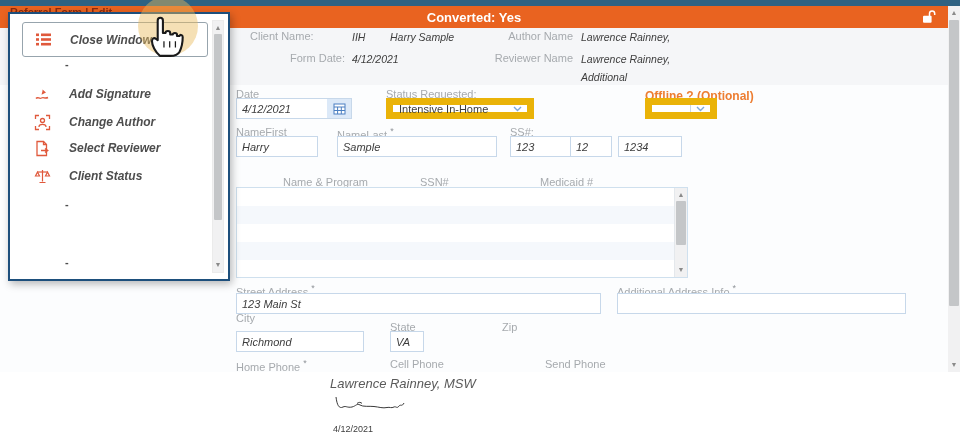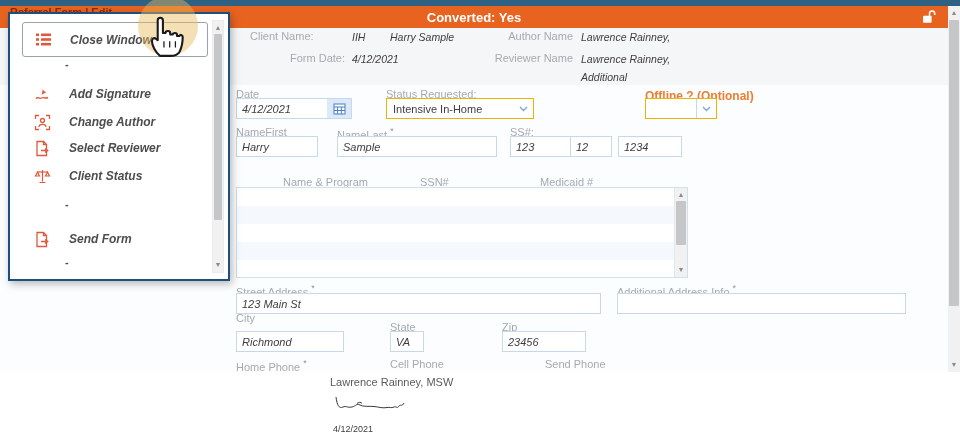--- a/index.html
+++ b/index.html
@@ -20,21 +20,21 @@
   .lbl { color:#a6aaae; font-size:11px; white-space:nowrap; }
   .val { color:#3d3d3d; font-size:10.5px; font-style:italic; white-space:nowrap; }
   .req { color:#8f9499; font-size:9px; vertical-align:super; }
   
   .formbg { left:0; top:85px; width:948px; height:287px; background:#fcfdfe; }
   .tin {
     border:1px solid #c7d8ea; background:#fff; color:#3d3d3d;
     font-family:"Liberation Sans", sans-serif; font-size:11px; font-style:italic;
     padding:0 5px; height:21px; outline:none; width:100%;
   }
-  .selbox { border:1px solid #eab308; background:#fff; height:21px; display:flex; align-items:center; }
+  .selbox { border:7px solid #eab308; background:#fff; height:21px; display:flex; align-items:center; }
   .selbox .txt { flex:1; font-size:11px; color:#3d3d3d; padding-left:6px; white-space:nowrap; overflow:hidden; }
   .chev { width:20px; display:flex; align-items:center; justify-content:center; }
   .calbtn { position:absolute; right:1px; top:1px; bottom:1px; width:24px; background:#dce9f8;
             display:flex; align-items:center; justify-content:center; cursor:pointer; }
   .hint { color:#8f9499; font-size:11px; }
   .orangeLbl { color:#ed7d31; font-size:12px; font-weight:bold; }
   
   .listbox { left:236px; top:187px; width:452px; height:91px; border:1px solid #cfe0ee;
     background:repeating-linear-gradient(#ffffff 0 18px, #f5f8fc 18px 36px); }
   
@@ -42,21 +42,21 @@
   .sbthumb { position:absolute; left:1px; right:1px; background:#c4c6c8; border-radius:1px; }
   .sbarrow { position:absolute; left:0; right:0; text-align:center; font-size:7px; color:#8a8a8a; line-height:10px; }
   
   .menu { left:8px; top:12px; width:222px; height:269px; background:#fff;
     border:2px solid #1d4f7c; box-shadow:2px 3px 8px rgba(0,0,0,.28); }
   .mitem { position:absolute; left:12px; width:186px; height:24px; display:flex; align-items:center; cursor:pointer; }
   .mitem .ico { width:18px; height:17px; margin-left:12px; }
   .mitem .mlabel { margin-left:17px; font-size:12px; font-weight:bold; font-style:italic; color:#4d4d4d; white-space:nowrap; }
   .mfocus { border:1px solid #97a4ad; border-radius:3px; height:35px; }
   .mdash { position:absolute; left:55px; font-size:11px; font-weight:bold; color:#4d4d4d; }
-  .sig-name { font-size:11px; color:#5a5a5a;text-align:center; }
+  .sig-name { font-size:13px; font-style:italic; color:#5a5a5a;text-align:center; }
   .sig-date { font-size:9px; color:#3d3d3d; }
 </style>
 </head>
 <body>
 
 <div id="screen">
 
   <div class="abs topstrip"></div>
   <div class="abs orangebar"></div>
   <div class="abs winTitle">Referral Form | Edit</div>
@@ -141,25 +141,24 @@
       <div class="sbarrow" style="bottom:2px;">▼</div>
     </div>
   </div>
 
   <div class="abs lbl" style="left:236px;top:283px;"><span>Street Address</span> <span class="req">*</span></div>
   <input class="tin abs" style="left: 236px; top: 293px; width: 365px;" value="123 Main St">
   <div class="abs lbl" style="left:617px;top:283px;"><span>Additional Address Info</span> <span class="req">*</span></div>
   <input class="tin abs" style="left: 617px; top: 293px; width: 289px;" value="">
 
   <div class="abs lbl" style="left:236px;top:312px;">City</div>
-  <input class="tin abs" style="left: 236px; top: 331px; width: 108px;" value="Richmond">
+  <input class="tin abs" style="left: 236px; top: 331px; width: 128px;" value="Richmond">
   <div class="abs lbl" style="left:390px;top:321px;">State</div>
   <input class="tin abs" style="left: 390px; top: 331px; width: 34px;" value="VA">
   <div class="abs lbl" style="left:502px;top:321px;">Zip</div>
-  <input class="tin abs" style="left: 502px; top: 331px; width: 84px;" value="23456">
 
   <div class="abs lbl" style="left:236px;top:358px;"><span>Home Phone</span> <span class="req">*</span></div>
   <div class="abs lbl" style="left:390px;top:358px;">Cell Phone</div>
   <div class="abs lbl" style="left:545px;top:358px;">Send Phone</div>
 
   <div class="abs sig-name" style="left:330px;top:376px;">Lawrence Rainney, MSW</div>
   <div class="abs" style="left:333px;top:394px;">
     <svg width="82" height="24" viewBox="0 0 82 24">
       <path d="M3 3 C4 11 6 15 10 13 C13 11.5 14 14 19 13 C23 12 24 9 27 11 C30 13 36 12 41 12.5 C46 13 50 14.5 54 13.5 C57 12.8 58 14.5 61 13 C63 12 64 15 66 12 C67.5 10 69 13 71 9" fill="none" stroke="#3a3a3a" stroke-width="1"></path>
       <path d="M24 9.5 c1.5 -1.5 4 -1.5 5 0" fill="none" stroke="#3a3a3a" stroke-width="1"></path>
@@ -232,30 +231,20 @@
           <path d="M3.5 4 h10"></path>
           <path d="M3.5 4 l-2 4 h4 z"></path>
             <path d="M13.5 4 l-2 4 h4 z"></path>
         </svg>
       </span>
       <span class="mlabel">Client Status</span>
     </div>
 
     <div class="mdash" style="top:184px;">-</div>
 
-    <div class="mitem" style="top:213px;">
-      <span class="ico">
-        <svg width="17" height="17" viewBox="0 0 17 17" stroke="#e0593c" fill="none" stroke-width="1.3">
-          <path d="M3 1.5 h6.5 l3 3 V15.5 H3 z"></path>
-            <path d="M9.5 1.5 v3 h3"></path>
-          <path d="M7 10.5 h6.5 M11 8.5 l2.8 2 -2.8 2"></path>
-        </svg>
-      </span>
-      <span class="mlabel">Send Form</span>
-    </div>
 
     <div class="mdash" style="top:242px;">-</div>
   </div>
 
   <div class="abs" style="left:138px;top:-4px;width:60px;height:60px;border-radius:50%;background:rgba(233,186,92,0.45);"></div>
   <div class="abs" style="left:140px;top:10px;">
     <svg width="50" height="50" viewBox="0 0 48 48">
       <path d="M19 44 C14.5 40 11.5 34 11.5 30 C11.5 27 13.5 26.2 15.5 27.8 L17 29 V10 C17 6.5 22 6.5 22 10 V22 H24.5 C24.5 19.5 29 19.5 29 22 V23.5 H31.5 C31.5 21.5 35.5 21.5 35.5 23.5 V25 H38 C38 23.3 41 23.6 41 26 C41 30.5 40 36 38 40 C36.3 43.2 33 44 29 44 Z" fill="#ffffff" stroke="#1a1a1a" stroke-width="2" stroke-linejoin="round"></path>
       <path d="M23 30 V36 M28.5 30 V36 M34 30 V36" stroke="#1a1a1a" stroke-width="1.2" fill="none"></path>
     </svg>

